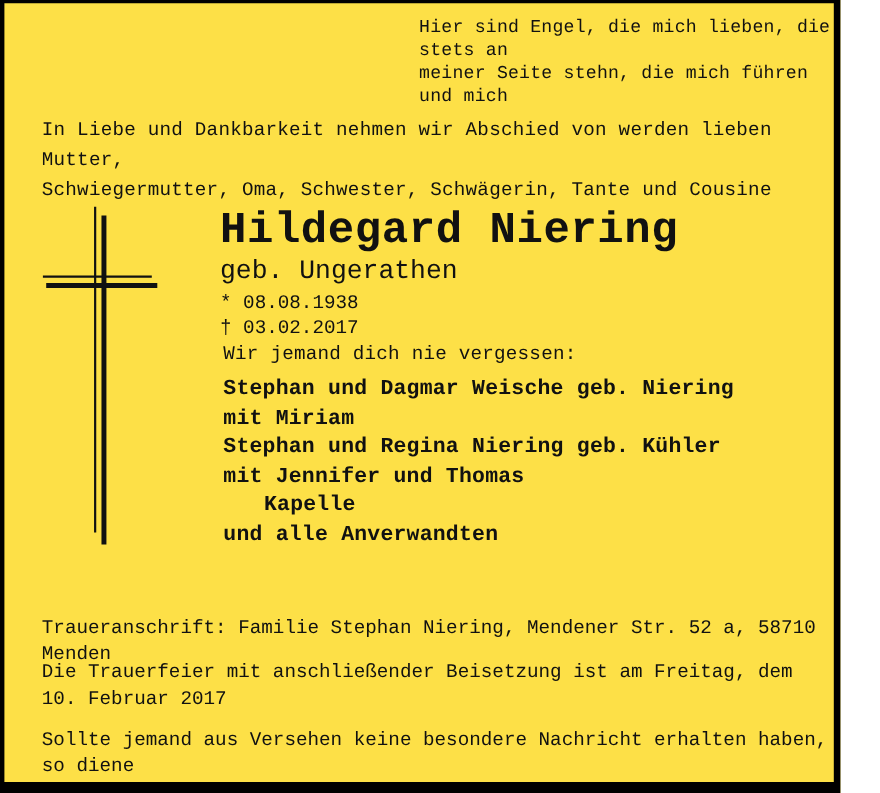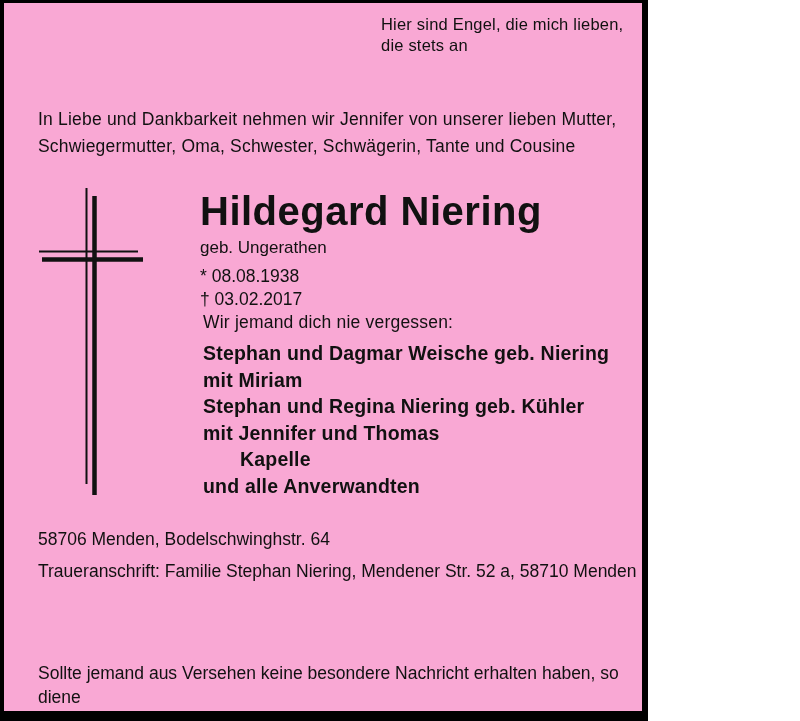--- a/index.html
+++ b/index.html
@@ -2,29 +2,29 @@
 <html><head>
 <meta charset="utf-8">
 <style>
   html, body {
     margin: 0;
     padding: 0;
     background: #ffffff;
   }
   .notice {
     position: relative;
-    width: 648px;
+    width: 764px;
     height: 721px;
     box-sizing: border-box;
-    background: #f9a8d4;
+    background: #fde047;
     border-top: 3px solid #000000;
     border-left: 4px solid #000000;
     border-right: 6px solid #000000;
     border-bottom: 10px solid #000000;
-    font-family: Liberation Sans, sans-serif;
+    font-family: Liberation Mono, monospace;
     color: #111111;
     overflow: hidden;
   }
   .abs { position: absolute; }
 
   .verse {
     left: 377px;
     top: 11px;
     font-size: 16.5px;
     line-height: 21px;
@@ -49,21 +49,21 @@
     width: 400px;
   }
   .name {
     font-size: 40px;
     font-weight: bold;
     letter-spacing: 0.5px;
     line-height: 46px;
     white-space: nowrap;
   }
   .maiden {
-    font-size: 17px;
+    font-size: 24px;
     line-height: 23px;
     margin-top: 2px;
   }
   .dates {
     left: 196px;
     top: 262px;
     width: 392px;
     display: flex;
     justify-content: space-between;
     font-size: 17.5px;
@@ -111,24 +111,25 @@
     line-height: 24px;
   }
 </style>
 </head>
 <body>
 
 <div class="notice">
 
   <div class="abs verse">
     <div>Hier sind Engel, die mich lieben, die stets an</div>
+    <div>meiner Seite stehn, die mich führen und mich</div>
   </div>
 
   <div class="abs intro">
-    <div>In Liebe und Dankbarkeit nehmen wir Jennifer von unserer lieben Mutter,</div>
+    <div>In Liebe und Dankbarkeit nehmen wir Abschied von werden lieben Mutter,</div>
     <div>Schwiegermutter, Oma, Schwester, Schwägerin, Tante und Cousine</div>
   </div>
 
   <svg class="abs cross" viewBox="0 0 118 316" aria-hidden="true">
     <line x1="56.5" y1="5" x2="56.5" y2="301" stroke="#111111" stroke-width="2"></line>
     <line x1="64.5" y1="13" x2="64.5" y2="312" stroke="#111111" stroke-width="4.5"></line>
     <line x1="9" y1="68.5" x2="108" y2="68.5" stroke="#111111" stroke-width="2"></line>
     <line x1="12" y1="76.5" x2="113" y2="76.5" stroke="#111111" stroke-width="4.5"></line>
   </svg>
 
@@ -146,25 +147,25 @@
 
   <div class="abs mourners">
     <div class="mourner-line">Stephan und Dagmar Weische geb. Niering</div>
     <div class="mourner-line">mit Miriam</div>
     <div class="mourner-line">Stephan und Regina Niering geb. Kühler</div>
     <div class="mourner-line">mit Jennifer und Thomas</div>
     <div class="mourner-line indented">Kapelle</div>
     <div class="mourner-line">und alle Anverwandten</div>
   </div>
 
-  <div class="abs address">58706 Menden, Bodelschwinghstr. 64</div>
 
   <div class="abs mourning-address">Traueranschrift: Familie Stephan Niering, Mendener Str. 52 a, 58710 Menden</div>
 
   <div class="abs funeral">
+    <div>Die Trauerfeier mit anschließender Beisetzung ist am Freitag, dem 10. Februar 2017</div>
   </div>
 
   <div class="abs note">
     <div>Sollte jemand aus Versehen keine besondere Nachricht erhalten haben, so diene</div>
     <div>diese als solche.</div>
   </div>
 
 </div>
 
 </body></html>

